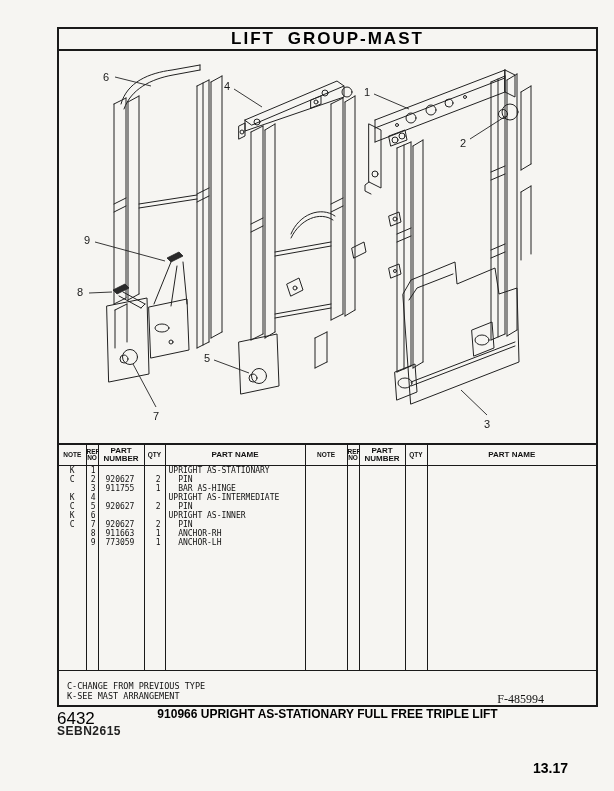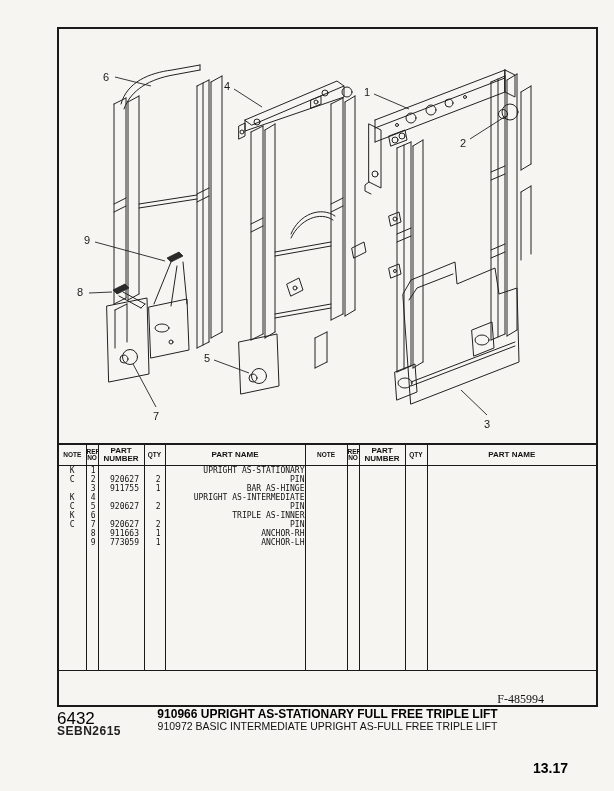--- a/index.html
+++ b/index.html
@@ -42,23 +42,23 @@
   table.parts tr.hdr td {
     border-bottom:1.5px solid #1a1a1a;
     height:20px; text-align:center; vertical-align:middle;
     font-family:"Liberation Sans",sans-serif; font-weight:bold;
   }
   .h-small { font-size:6.5px; line-height:6.5px; }
   .h-big   { font-size:8px;  line-height:8px; }
   table.parts tr.data td { height:9px; vertical-align:top; }
   td.c-note { text-align:center; }
   td.c-ref  { text-align:right; padding-right:2px !important; }
-  td.c-pn   { text-align:center;  padding-left:7px !important; }
+  td.c-pn   { text-align:left;  padding-left:7px !important; }
   td.c-qty  { text-align:right; padding-right:4px !important; }
-  td.c-name { text-align:right;  padding-left:3px !important; white-space:pre; }
+  td.c-name { text-align:left;  padding-left:3px !important; white-space:pre; }
   tr.filler td { height:123px; }
 
   .footnotes {
     position:absolute; left:8px; top:652px;
     font-family:"DejaVu Sans Mono", monospace;
     font-size:8.5px; line-height:10px; color:#111;
   }
   .form-number {
     position:absolute; right:52px; top:663px;
     font-family:Liberation Serif, serif;
@@ -81,20 +81,21 @@
   .page-number {
     position:absolute; left:533px; top:760px;
     font-weight:bold; font-size:14px; color:#000;
   }
 </style>
 </head>
 <body>
 
 <div class="outer-box">
 
+  <div class="title-band">LIFT GROUP-MAST</div>
 
   <svg class="drawing" width="537" height="391" viewBox="0 0 537 391">
 
     <g>
 
       <path class="lines" d="M62,52 C68,30 90,21 113,18 L141,13"></path>
       <path class="lines" d="M65,57 C72,37 92,27 114,23 L141,18"></path>
       <path class="lines" d="M141,13 L141,18"></path>
 
       <path class="lines" d="M55,52 L55,252 M67,46 L67,246 M55,52 L67,46 M55,252 L67,246"></path>
@@ -317,21 +318,21 @@
           <td></td>
           <td></td>
           <td></td>
           <td></td>
     </tr>
     <tr class="data">
       <td class="c-note">K</td>
       <td class="c-ref">6</td>
       <td class="c-pn"></td>
       <td class="c-qty"></td>
-      <td class="c-name">TRIPLE AS-INNER</td>
+      <td class="c-name">UPRIGHT AS-INNER</td>
       <td></td>
           <td></td>
           <td></td>
           <td></td>
           <td></td>
     </tr>
     <tr class="data">
       <td class="c-note">C</td>
       <td class="c-ref">7</td>
       <td class="c-pn">920627</td>
@@ -375,25 +376,28 @@
           <td></td>
       <td></td>
           <td></td>
           <td></td>
           <td></td>
           <td></td>
     </tr>
   </tbody>
     </table>
 
+  <div class="footnotes">
+    <div>C-CHANGE FROM PREVIOUS TYPE</div>
+    <div>K-SEE MAST ARRANGEMENT</div>
+  </div>
 
   <div class="form-number">F-485994</div>
 </div>
 
 <div class="fig-number">6432</div>
 
 <div class="captions">
   <div class="cap1">910966 UPRIGHT AS-STATIONARY FULL FREE TRIPLE LIFT</div>
-  <div class="cap3">910972 BASIC INTERMEDIATE UPRIGHT AS-FULL FREE TRIPLE LIFT</div>
 </div>
 
 <div class="doc-number">SEBN2615</div>
 <div class="page-number">13.17</div>
 
 </body></html>

